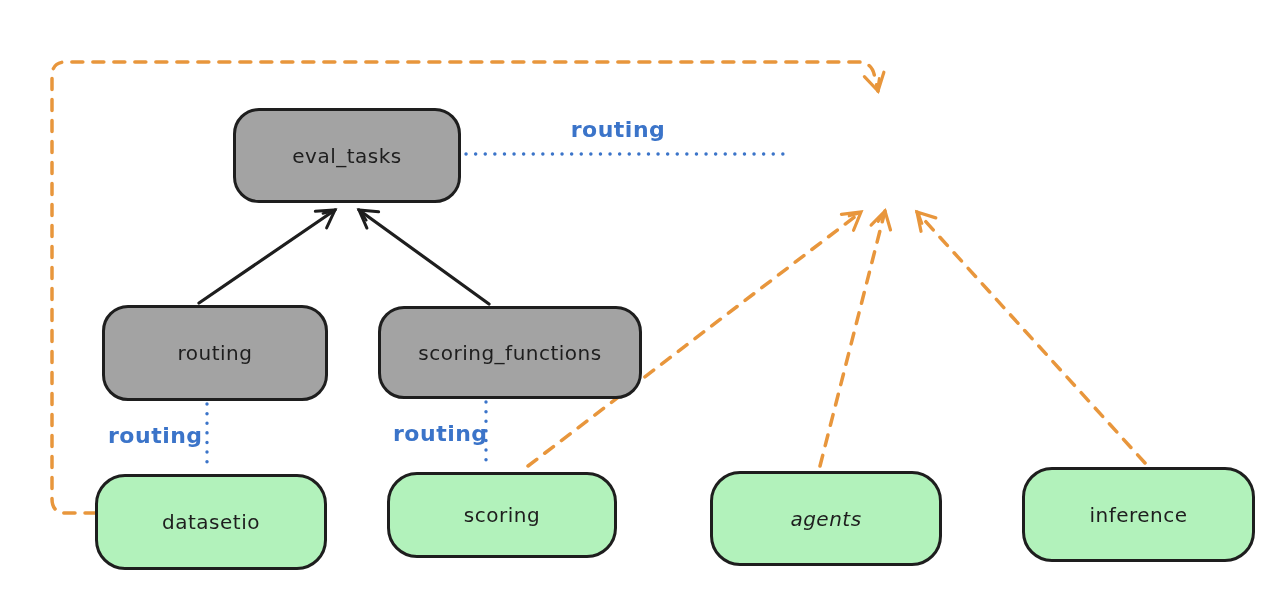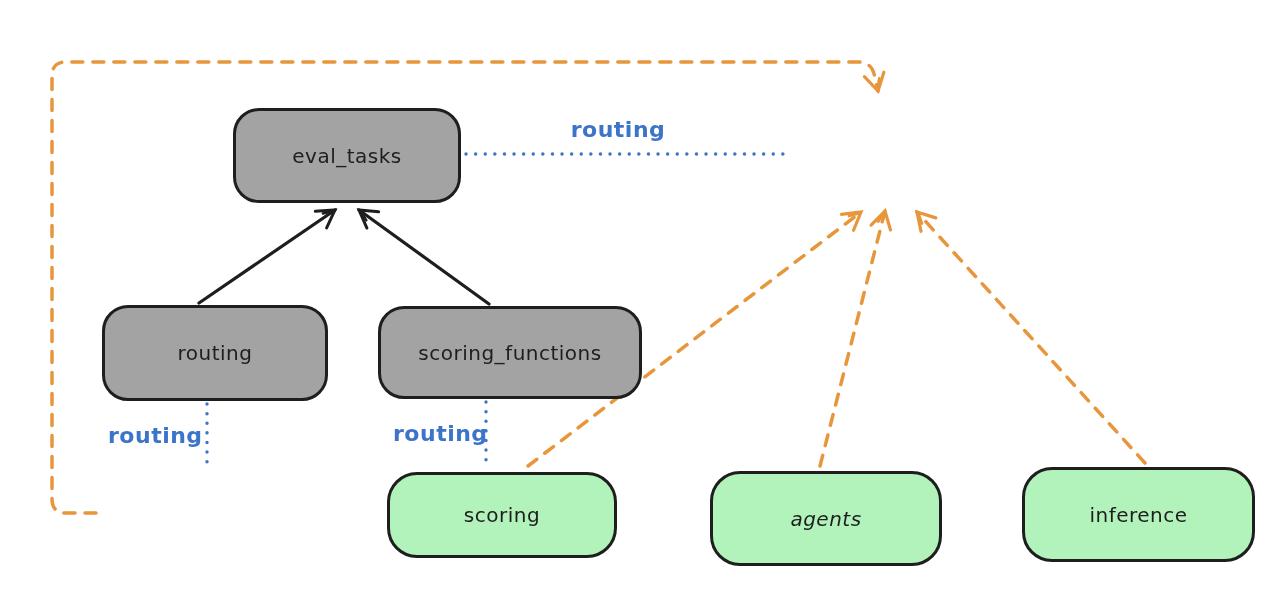--- a/index.html
+++ b/index.html
@@ -85,20 +85,23 @@
 
   <div class="node blue" id="node-eval-tasks">
     <span>eval_tasks</span>
   </div>
   <div class="node blue" id="node-datasets">
     <span>routing</span>
   </div>
   <div class="node blue" id="node-scoring-functions">
     <span>scoring_functions</span>
   </div>
+  <div class="node green" id="node-datasetio">
+    <span>datasetio</span>
+  </div>
   <div class="node green" id="node-scoring">
     <span>scoring</span>
   </div>
   <div class="node green" id="node-agents">
     <span>agents</span>
   </div>
   <div class="node green" id="node-inference">
     <span>inference</span>
   </div>
 

